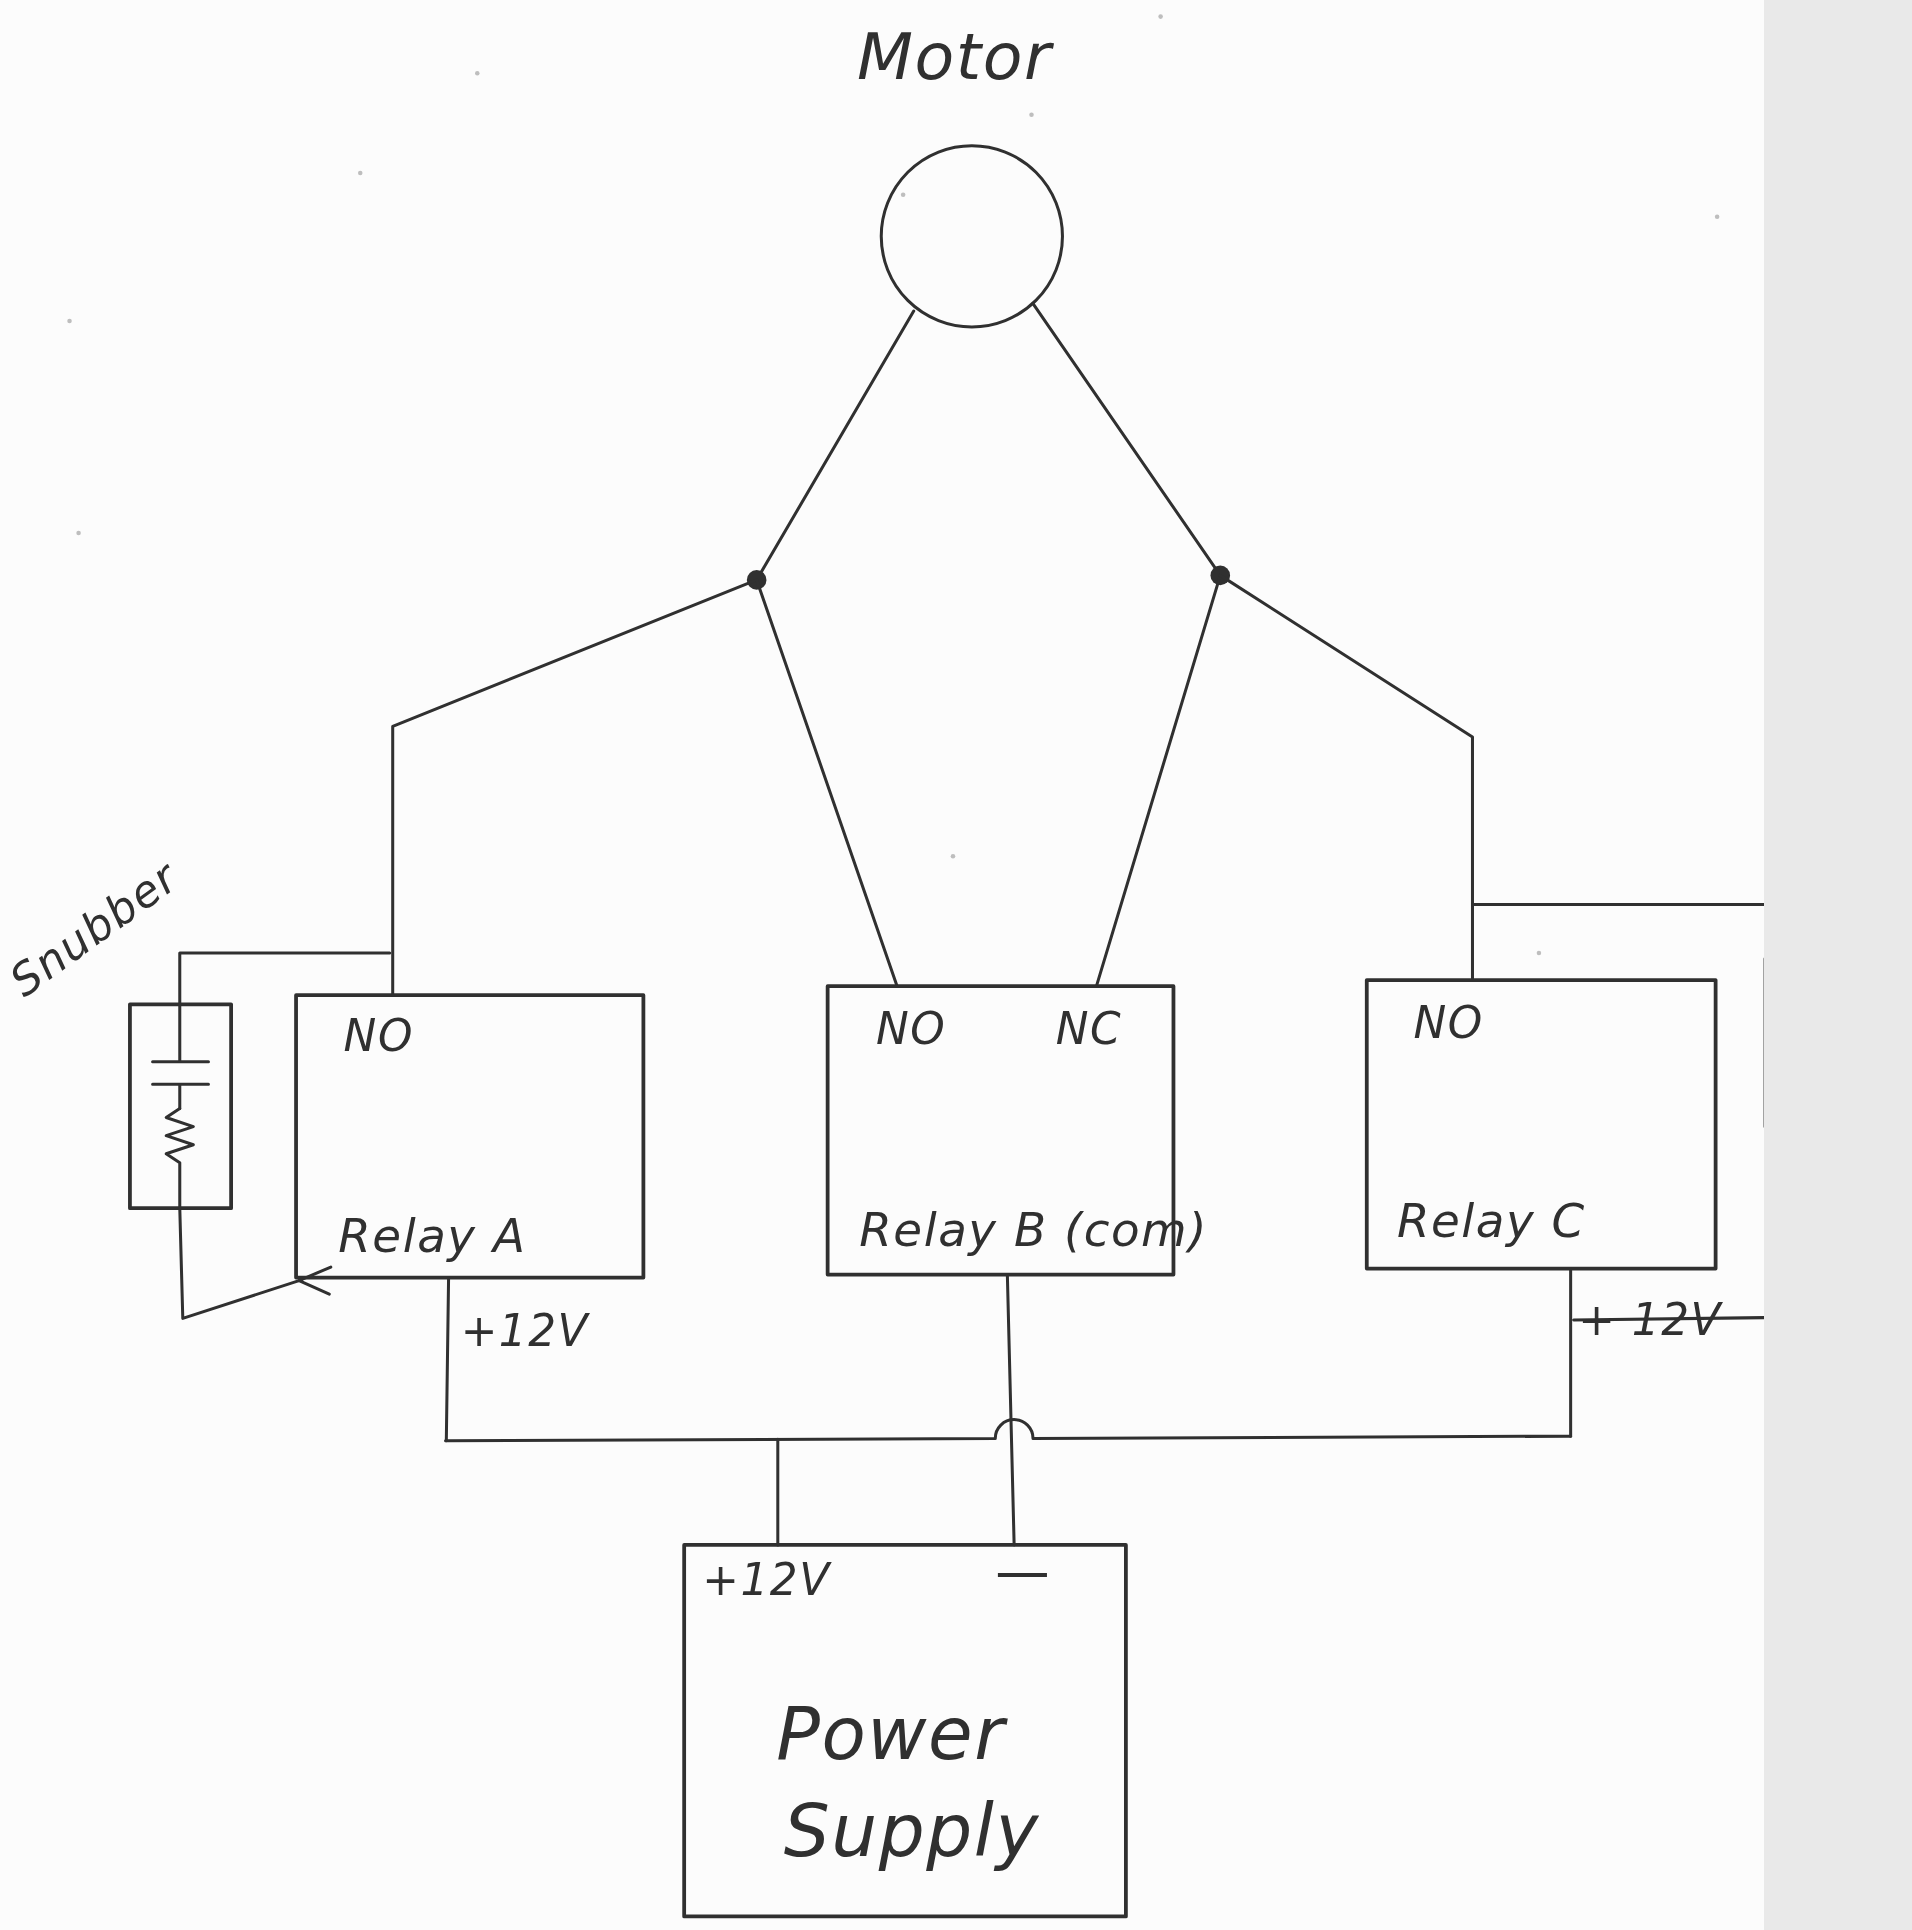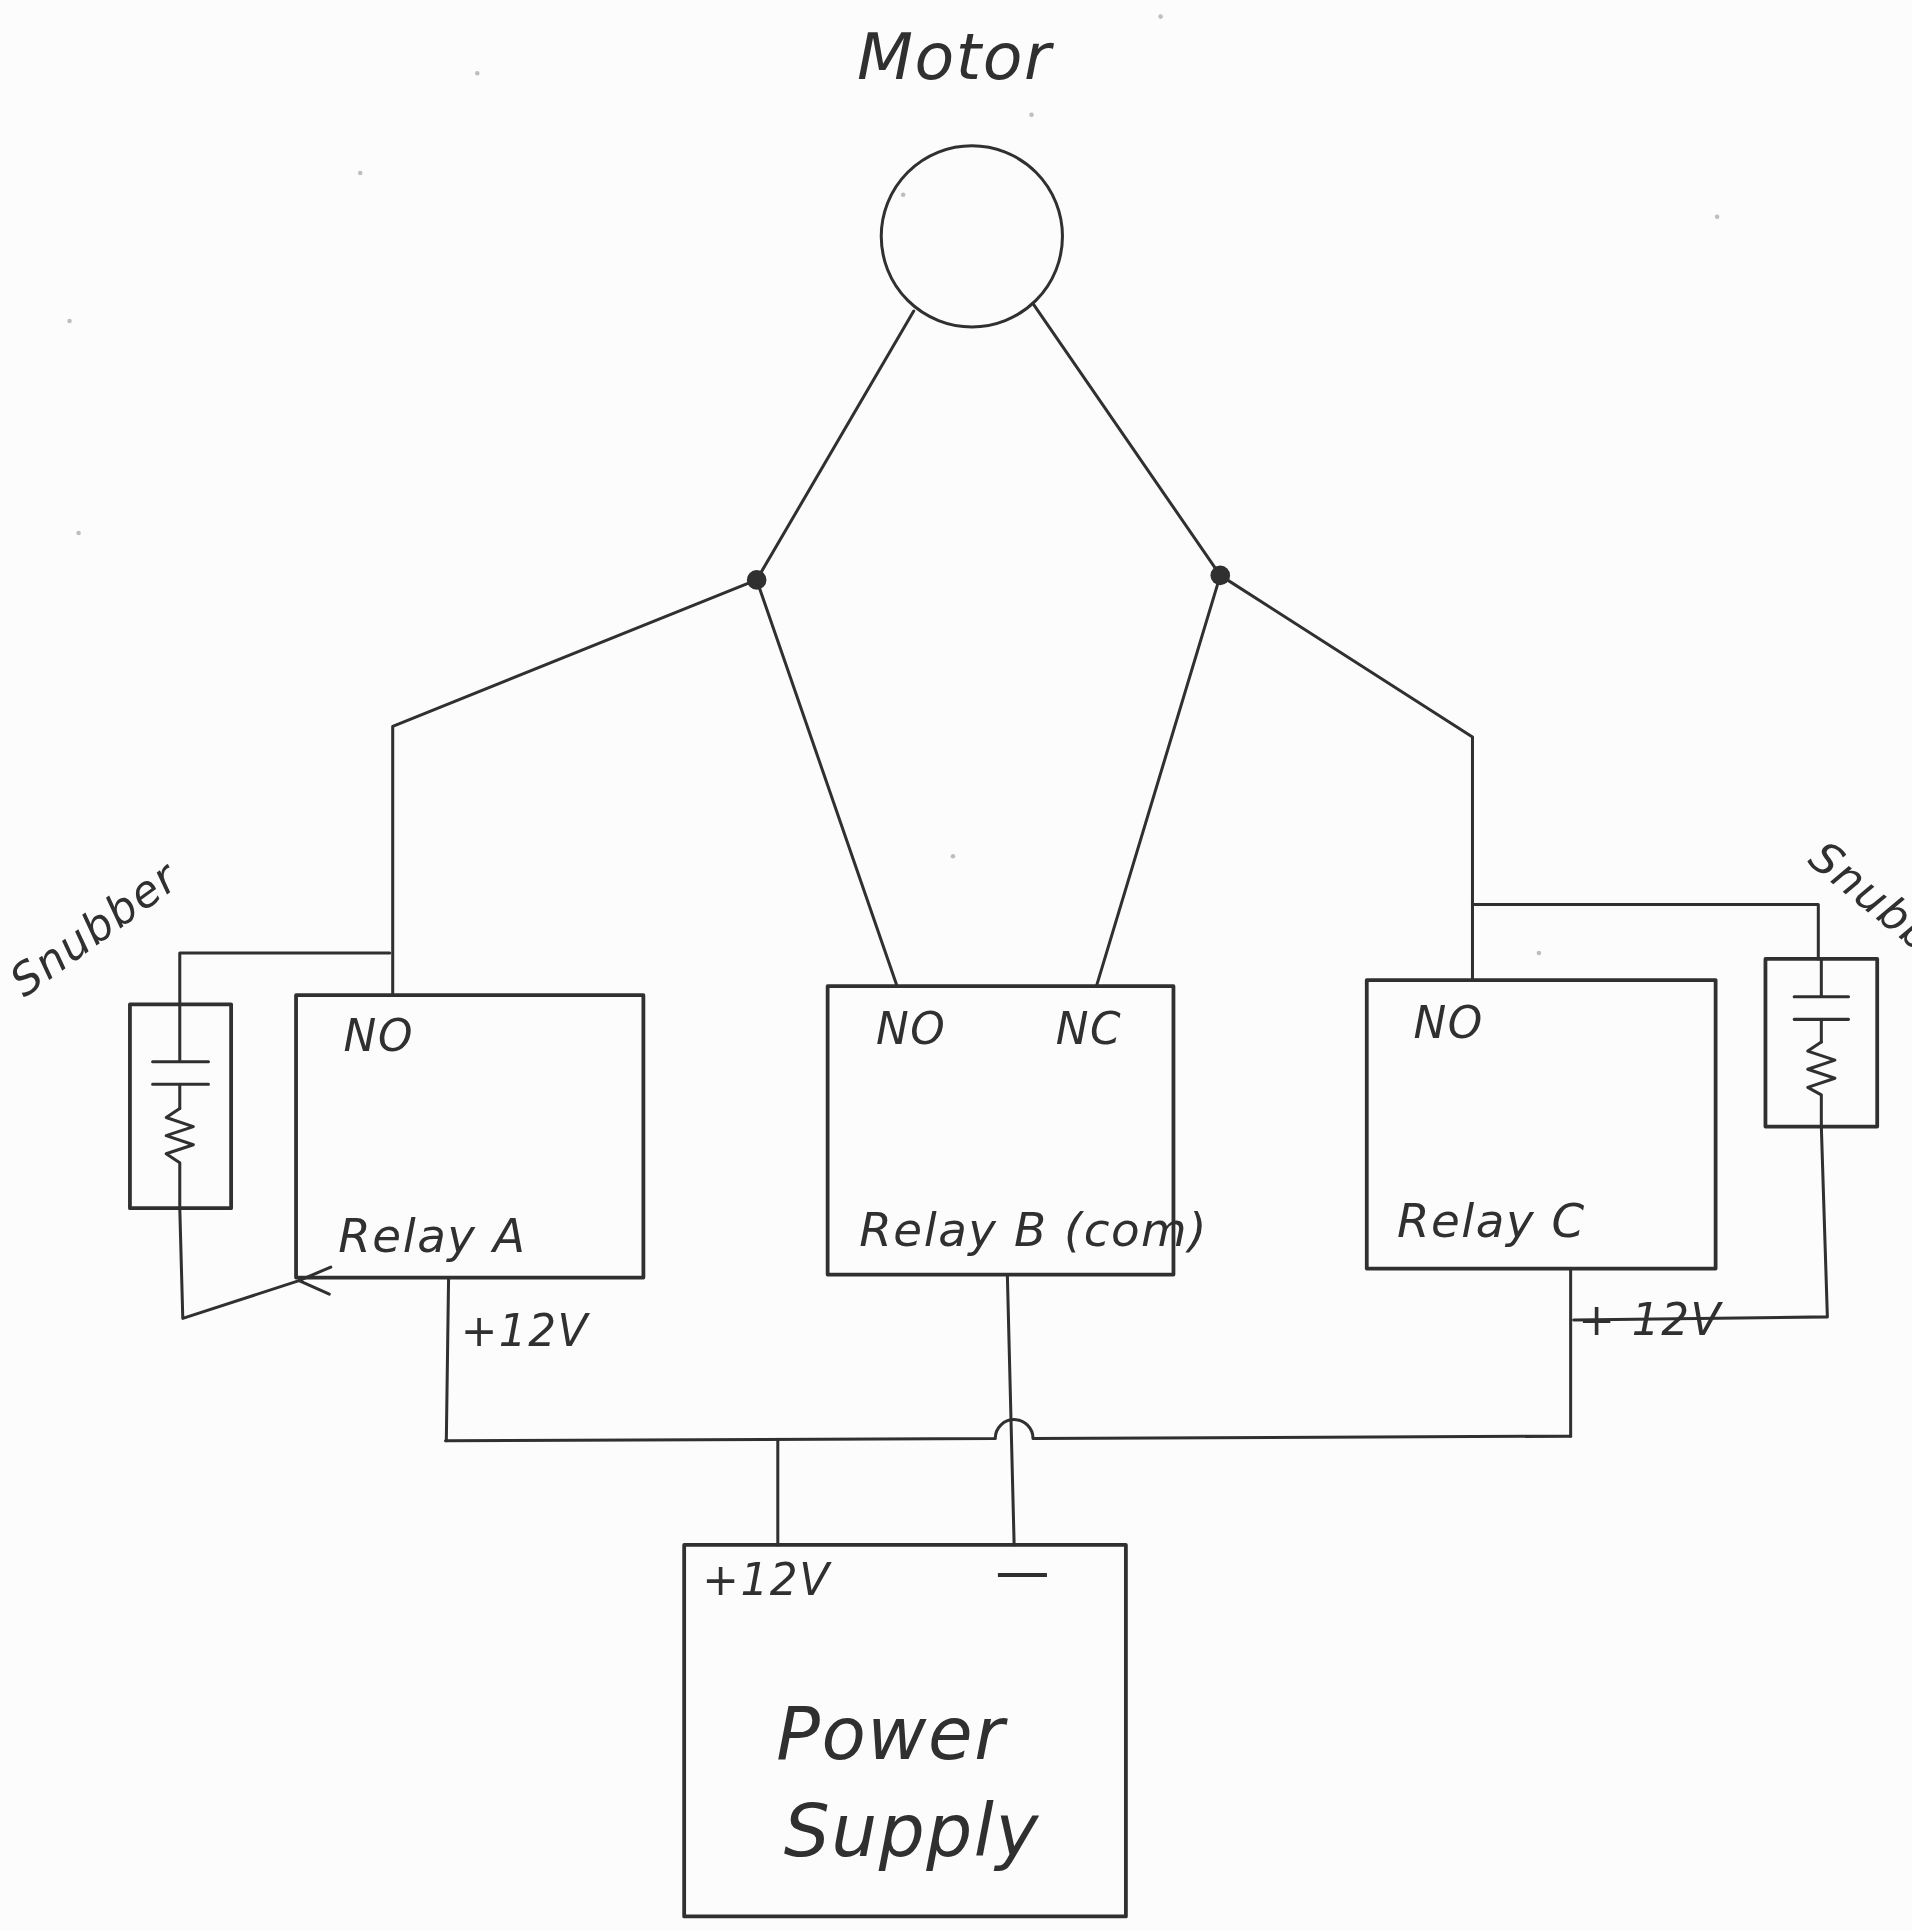--- a/index.html
+++ b/index.html
@@ -1,17 +1,17 @@
 <!DOCTYPE html>
 <html style="--ink: #303030; --paper: #fcfcfc;font-size:12px"><head>
 <meta charset="utf-8">
 <title>Diagram</title>
 <style>
   html,body{margin:0;padding:0;background:#e9e9e9;}
-  .page{width:1912px;height:1930px;background:var(--paper,#fcfcfc);position:relative;overflow:hidden;}
+  .page{width:1764px;height:1930px;background:var(--paper,#fcfcfc);position:relative;overflow:hidden;}
   svg{display:block;}
   .ink{stroke:var(--ink,#303030);stroke-width:4;fill:none;stroke-linecap:round;stroke-linejoin:round;}
   .box{stroke-width:5;fill:none;}
   .dot{fill:var(--ink,#303030);stroke:none;}
   .speck{fill:#8a8a8a;stroke:none;opacity:.55;}
   text{fill:var(--ink,#303030);font-family:"DejaVu Sans",sans-serif;font-style:italic;letter-spacing:2px;}
   .t-small{font-size:58px;}
   .t-relay{font-size:62px;}
   .t-motor{font-size:86px;}
   .t-ps{font-size:96px;}

